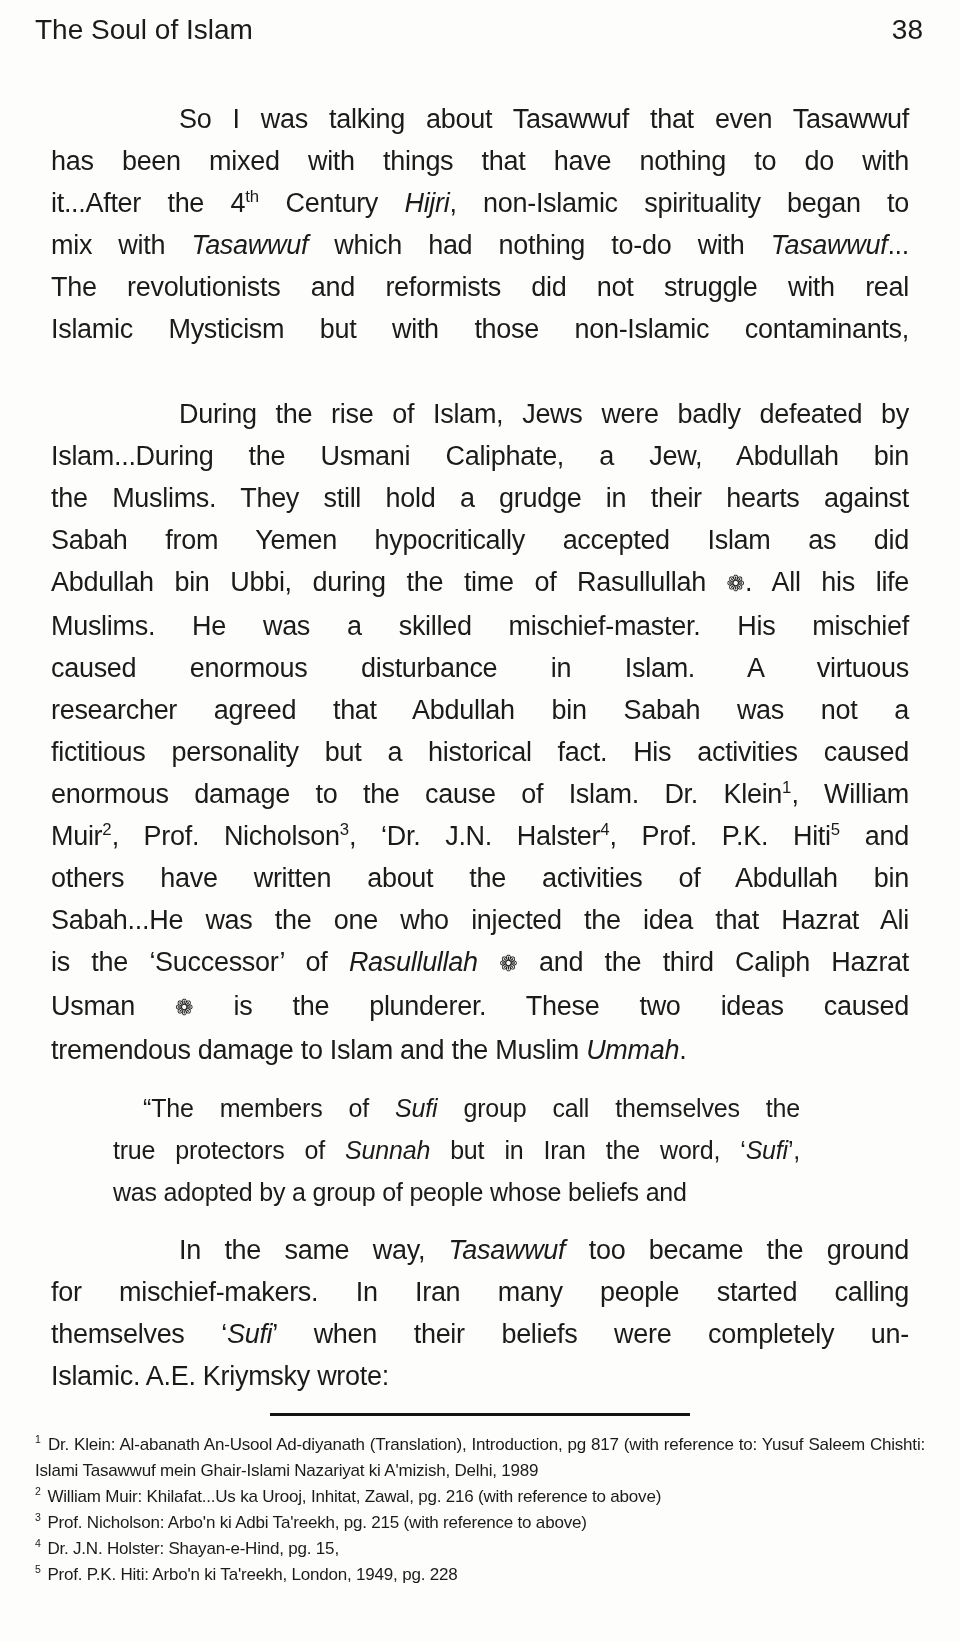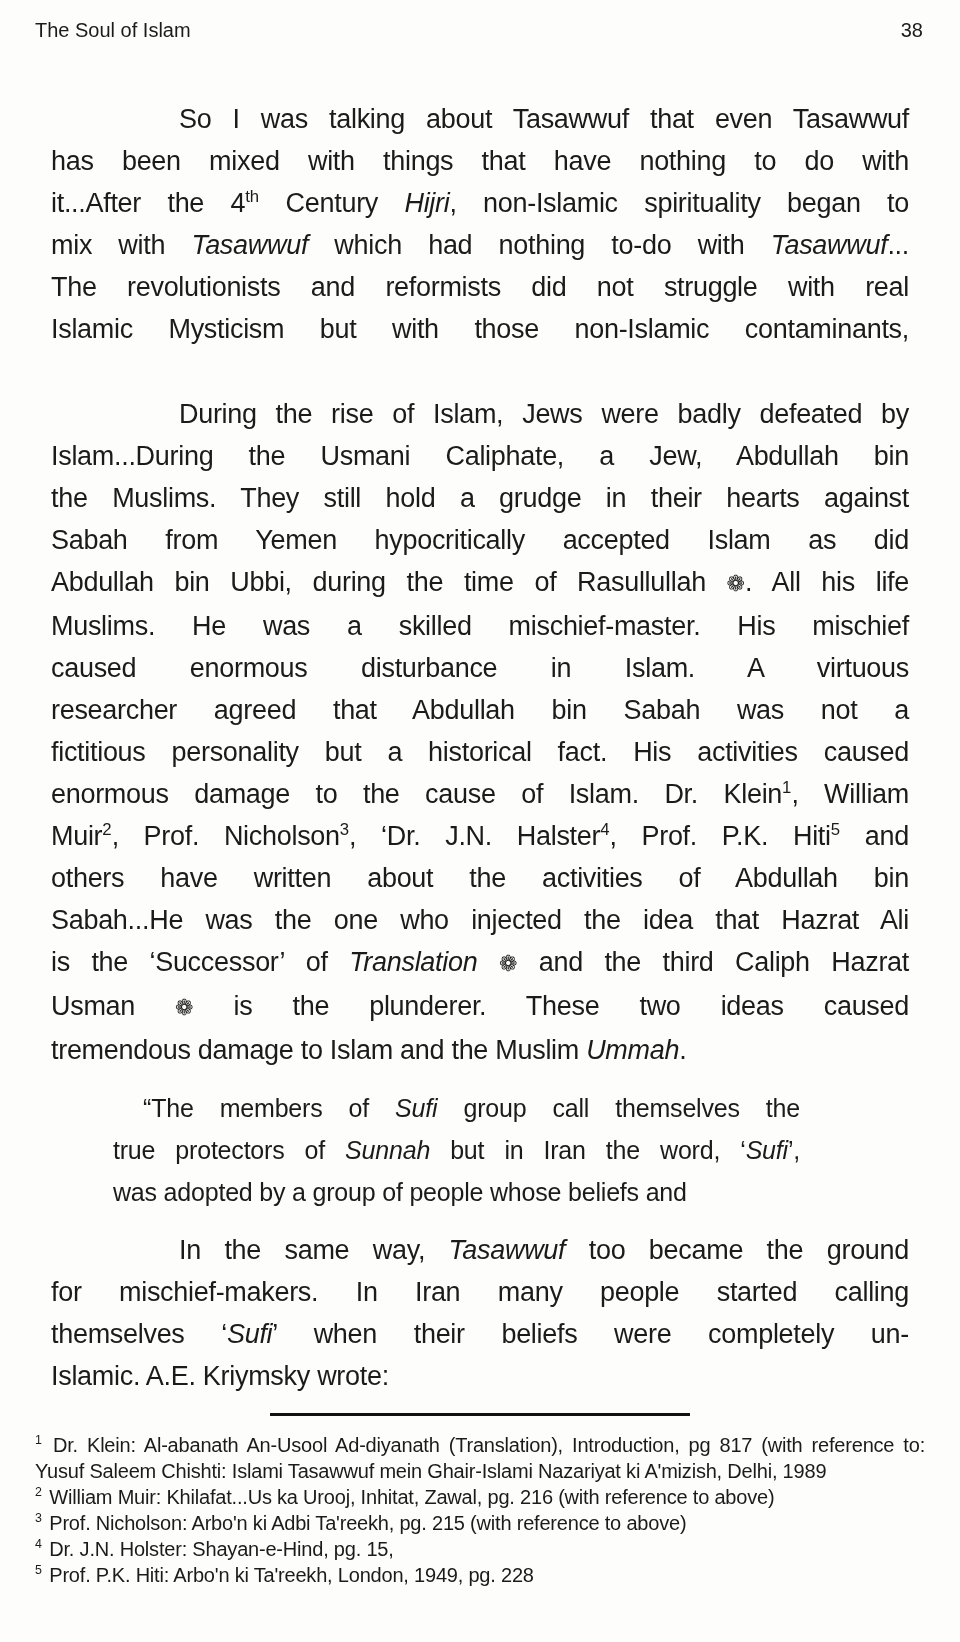--- a/index.html
+++ b/index.html
@@ -8,21 +8,21 @@
     background:#fdfdfc;
     color:#1b1b1b;
     font-family:"Liberation Sans", sans-serif;
     overflow:hidden;
     position:relative;
   }
   .page{padding:0 35px;}
   .page-header{
     margin-top:14px;
     display:flex;justify-content:space-between;align-items:flex-start;
-    font-size:20px;line-height:32px;
+    font-size:28px;line-height:32px;
   }
   .page-number{padding-right:2px;}
   .text-body{margin-top:52px;}
   .block{margin:16px;}
   .block.paragraph{font-size:27px;letter-spacing:-0.3px;}
   .block.p2{margin-top:43px;}
   .block.quote{
     font-size:25px;letter-spacing:-0.2px;
     margin-left:78px;margin-right:125px;
   }
@@ -35,21 +35,21 @@
   .line.indent{text-indent:128px;}
   .block.quote .line.indent{text-indent:30px;}
   .line.last{text-align-last:left;-moz-text-align-last:left;}
   em{font-style:italic;}
   sup{font-size:62%;line-height:0;vertical-align:super;letter-spacing:0;}
   .seal{font-size:22px;letter-spacing:0;}
   .footnote-divider{
     margin-top:14px;
     width:420px;height:3px;background:#121212;border:none;
   }
-  .footnotes{margin-top:16px;font-size:20px;letter-spacing:-0.2px;}
+  .footnotes{margin-top:16px;font-size:17px;letter-spacing:-0.2px;}
   .footnote{
     line-height:26px;
     text-align:justify;
   }
   .fn-marker{padding-right:2px;}
 </style>
 </head>
 <body>
 
 <div class="page">
@@ -75,21 +75,21 @@
         <div class="line"><span>Sabah from Yemen hypocritically accepted Islam as did</span></div>
         <div class="line"><span>Abdullah bin Ubbi, during the time of Rasullullah </span><span class="seal">❁</span><span>. All his life</span></div>
         <div class="line"><span>Muslims. He was a skilled mischief-master. His mischief</span></div>
         <div class="line"><span>caused enormous disturbance in Islam. A virtuous</span></div>
         <div class="line"><span>researcher agreed that Abdullah bin Sabah was not a</span></div>
         <div class="line"><span>fictitious personality but a historical fact. His activities caused</span></div>
         <div class="line"><span>enormous damage to the cause of Islam. Dr. Klein</span><sup>1</sup><span>, William</span></div>
         <div class="line"><span>Muir</span><sup>2</sup><span>, Prof. Nicholson</span><sup>3</sup><span>, ‘Dr. J.N. Halster</span><sup>4</sup><span>, Prof. P.K. Hiti</span><sup>5</sup><span> and</span></div>
         <div class="line"><span>others have written about the activities of Abdullah bin</span></div>
         <div class="line"><span>Sabah...He was the one who injected the idea that Hazrat Ali</span></div>
-        <div class="line"><span>is the ‘Successor’ of </span><em>Translation</em><span> </span><span class="seal">❁</span><span> and the third Caliph Hazrat</span></div>
+        <div class="line"><span>is the ‘Successor’ of </span><em>Rasullullah</em><span> </span><span class="seal">❁</span><span> and the third Caliph Hazrat</span></div>
         <div class="line"><span>Usman </span><span class="seal">❁</span><span> is the plunderer. These two ideas caused</span></div>
         <div class="line last"><span>tremendous damage to Islam and the Muslim </span><em>Ummah</em><span>.</span></div>
       </div>
       <div class="block quote">
         <div class="line indent"><span>“The members of </span><em>Sufi</em><span> group call themselves the</span></div>
         <div class="line"><span>true protectors of </span><em>Sunnah</em><span> but in Iran the word, ‘</span><em>Sufi</em><span>’,</span></div>
         <div class="line last"><span>was adopted by a group of people whose beliefs and</span></div>
       </div>
       <div class="block paragraph">
         <div class="line indent"><span>In the same way, </span><em>Tasawwuf</em><span> too became the ground</span></div>

